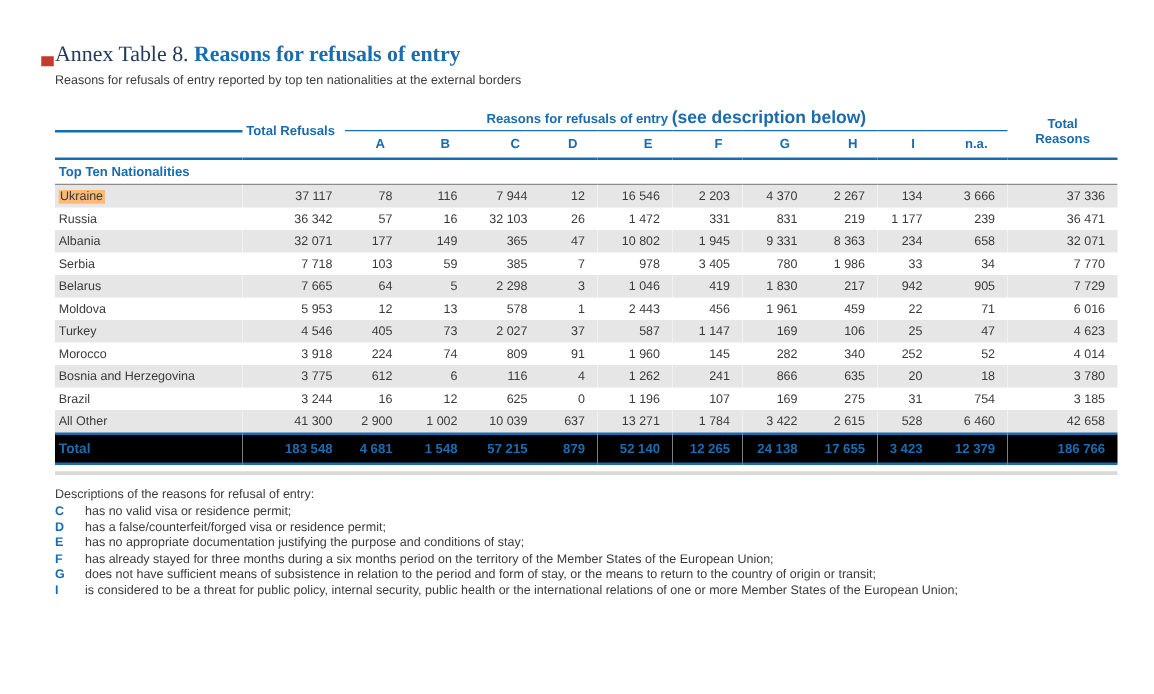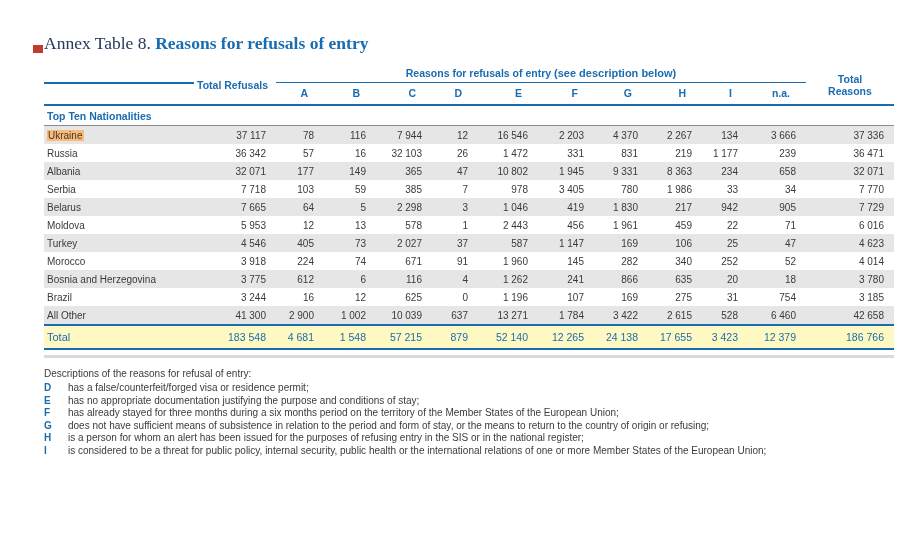--- a/index.html
+++ b/index.html
@@ -13,53 +13,54 @@
   p.subtitle{margin:6px 0 0 0;font-size:10px;color:#3b3b3b;line-height:12px;}
 
   table.data-table{border-collapse:collapse;table-layout:fixed;width:850px;margin-top:12px;}
   table.data-table th,table.data-table td{overflow:hidden;white-space:nowrap;}
 
   
   thead th{font-size:10.5px;color:#1a6cb0;font-weight:bold;}
   th.name-col{border-bottom:2.5px solid #1a6cb0;}
   th.tr-col{vertical-align:middle;text-align:right;padding:0 8px 0 0;border-bottom:2.5px solid #1a6cb0;}
   th.span-col{text-align:center;vertical-align:top;padding:2px 0 3px 0;border-bottom:1px solid #1a6cb0;}
-  th.span-col .note{font-size:11px;}
+  th.span-col .note{font-size:14px;}
   th.trs-col{vertical-align:middle;text-align:center;border-bottom:2.5px solid #1a6cb0;}
   th.trs-col .twolines{display:inline-block;width:52px;text-align:center;white-space:normal;line-height:12px;}
   th.letter{text-align:right;padding:4px 16px 5px 0;border-bottom:2.5px solid #1a6cb0;}
 
   
   tr.section-row td{color:#1a6cb0;font-weight:bold;font-size:10.5px;padding:4px 0 3px 3px;border-bottom:1px solid #8c8c8c;}
 
   
   tr.data-row td{font-size:10px;color:#3a3a3a;line-height:11px;padding:3.5px 10px 3.5px 0;text-align:right;}
   tr.data-row td.name-cell{text-align:left;padding-left:3px;}
   tbody tr:nth-child(even){background:#e6e6e6;}
   .hl{background:#fdba74;padding:0 2px 0 1px;}
 
   
-  tr.total-row td{color:#1a6cb0;font-weight:normal;font-size:10.5px;text-align:right;padding:5px 10px 5px 0;border-top:2px solid #1a6cb0;border-bottom:2.5px solid #1a6cb0;background:#fef9c3;}
+  tr.total-row td{color:#1a6cb0;font-weight:bold;font-size:10.5px;text-align:right;padding:5px 10px 5px 0;border-top:2px solid #1a6cb0;border-bottom:2.5px solid #1a6cb0;background:#000000;}
   tr.total-row td.name-cell{text-align:left;padding-left:3px;font-size:11px;}
 
   .table-bottom-bar{width:850px;height:3px;background:#dadada;margin-top:5px;}
 
   
   .footnotes{margin-top:10px;font-size:10px;color:#3b3b3b;}
   .footnotes .intro{margin:0 0 2px 0;line-height:12px;}
   .fn{line-height:12.6px;}
   .fn-key{display:inline-block;width:24px;color:#1a6cb0;font-weight:bold;}
 </style>
 </head>
 <body>
 
 <div class="page">
   <div class="corner-marker"></div>
   <div class="content">
     <h1 class="title"><span class="t-prefix">Annex Table 8.</span> <span class="t-main">Reasons for refusals of entry</span></h1>
+    <p class="subtitle">Reasons for refusals of entry reported by top ten nationalities at the external borders</p>
 
     <table class="data-table">
       <colgroup>
         <col style="width:150px">
           <col style="width:82px">
         <col style="width:48px">
           <col style="width:52px">
           <col style="width:56px">
           <col style="width:46px">
           <col style="width:60px">
@@ -198,21 +199,21 @@
             <td class="num">106</td>
             <td class="num">25</td>
             <td class="num">47</td>
             <td class="num">4 623</td>
           </tr>
           <tr class="data-row">
             <td class="name-cell">Morocco</td>
             <td class="num">3 918</td>
             <td class="num">224</td>
             <td class="num">74</td>
-            <td class="num">671</td>
+            <td class="num">809</td>
             <td class="num">91</td>
             <td class="num">1 960</td>
             <td class="num">145</td>
             <td class="num">282</td>
             <td class="num">340</td>
             <td class="num">252</td>
             <td class="num">52</td>
             <td class="num">4 014</td>
           </tr>
           <tr class="data-row">
@@ -277,22 +278,22 @@
             <td class="num">12 379</td>
             <td class="num">186 766</td>
           </tr>
       </tfoot>
     </table>
     <div class="table-bottom-bar"></div>
 
     <div class="footnotes">
       <p class="intro">Descriptions of the reasons for refusal of entry:</p>
       <div id="footnote-list">
+          <div class="fn"><span class="fn-key">C</span><span class="fn-text">has no valid visa or residence permit;</span></div>
           <div class="fn"><span class="fn-key">D</span><span class="fn-text">has a false/counterfeit/forged visa or residence permit;</span></div>
           <div class="fn"><span class="fn-key">E</span><span class="fn-text">has no appropriate documentation justifying the purpose and conditions of stay;</span></div>
           <div class="fn"><span class="fn-key">F</span><span class="fn-text">has already stayed for three months during a six months period on the territory of the Member States of the European Union;</span></div>
-          <div class="fn"><span class="fn-key">G</span><span class="fn-text">does not have sufficient means of subsistence in relation to the period and form of stay, or the means to return to the country of origin or refusing;</span></div>
-          <div class="fn"><span class="fn-key">H</span><span class="fn-text">is a person for whom an alert has been issued for the purposes of refusing entry in the SIS or in the national register;</span></div>
+          <div class="fn"><span class="fn-key">G</span><span class="fn-text">does not have sufficient means of subsistence in relation to the period and form of stay, or the means to return to the country of origin or transit;</span></div>
           <div class="fn"><span class="fn-key">I</span><span class="fn-text">is considered to be a threat for public policy, internal security, public health or the international relations of one or more Member States of the European Union;</span></div>
         </div>
     </div>
   </div>
 </div>
 
 </body></html>

